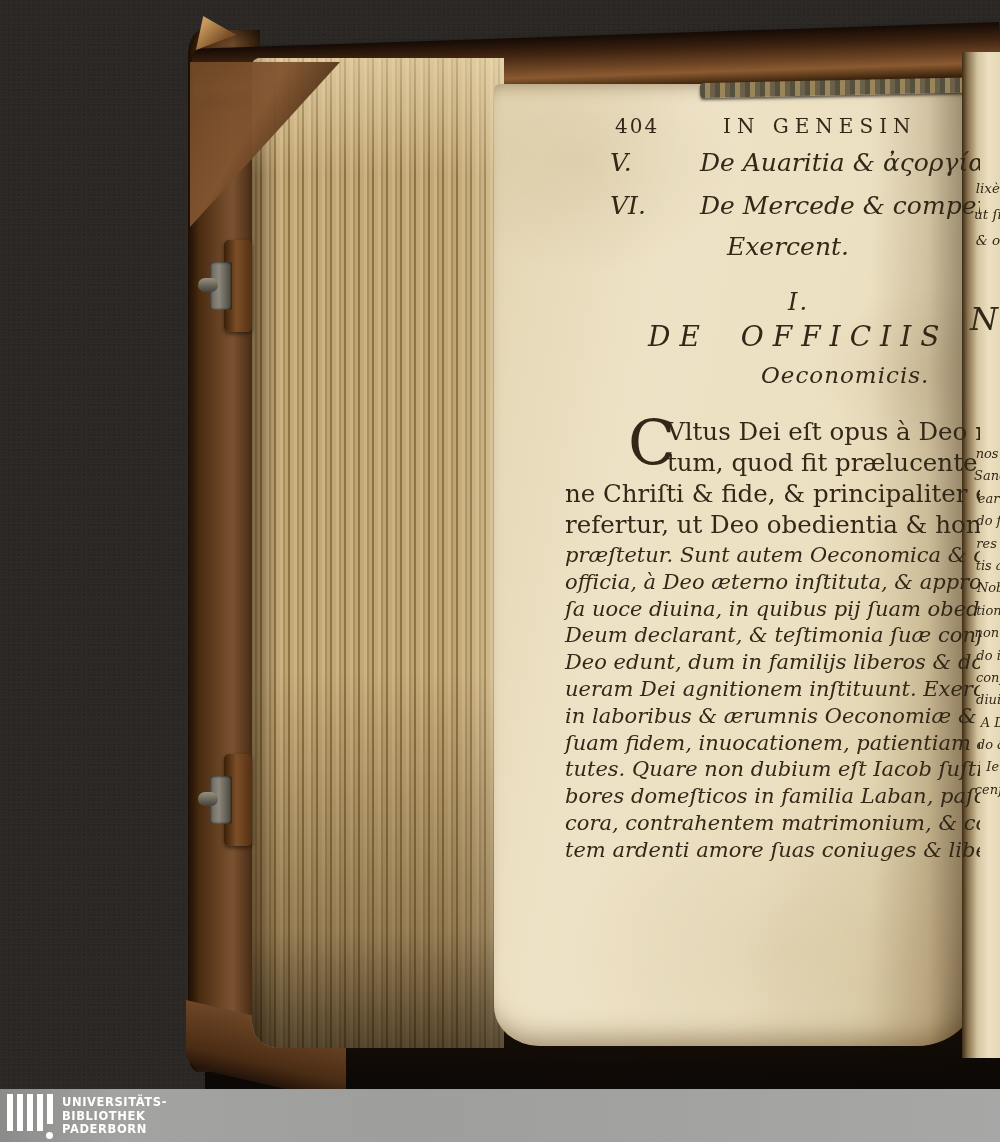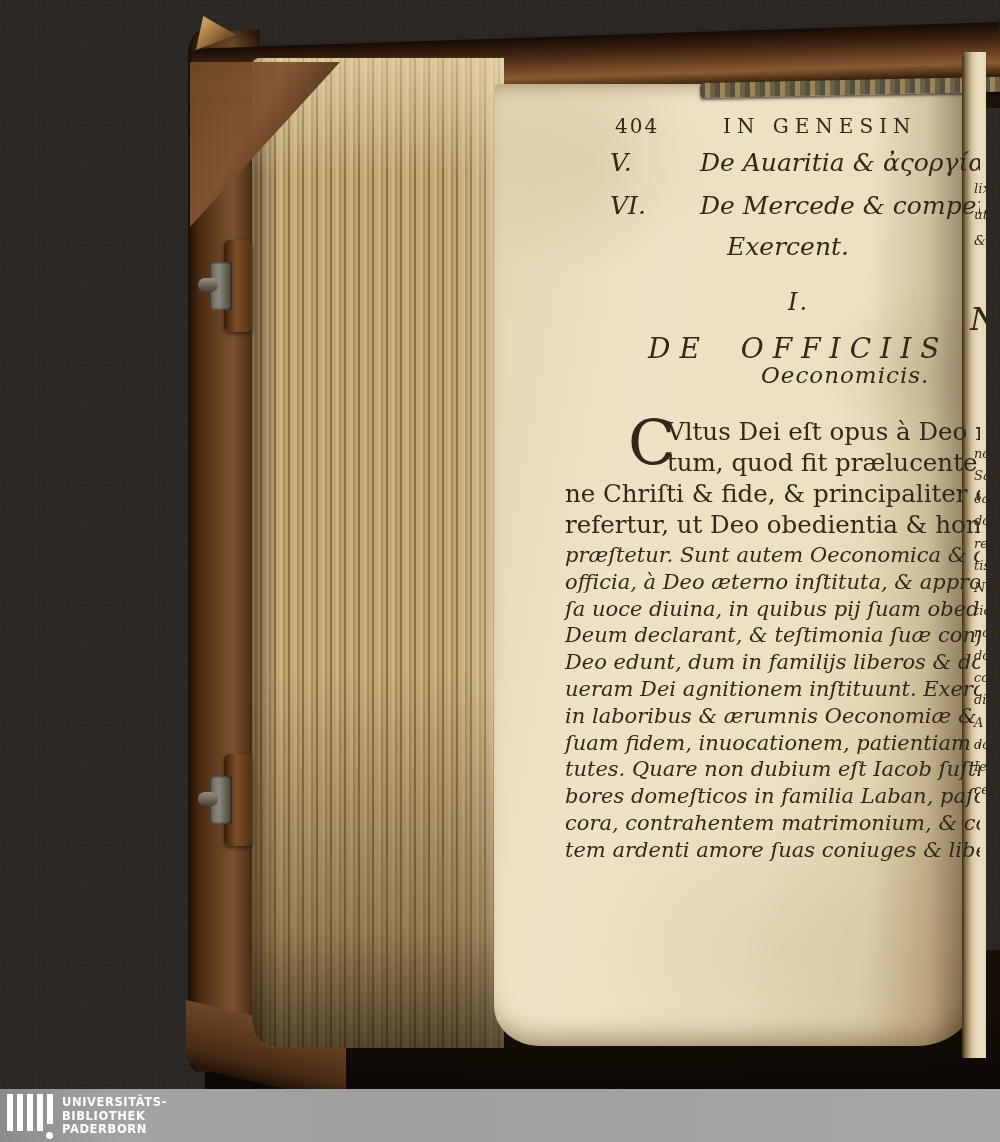--- a/index.html
+++ b/index.html
@@ -70,42 +70,42 @@
     background:radial-gradient(220px 160px at 18% 8%,rgba(150,120,70,.12),transparent 70%),
                radial-gradient(300px 220px at 60% 90%,rgba(140,110,60,.10),transparent 70%),
                radial-gradient(160px 120px at 90% 30%,rgba(120,90,50,.10),transparent 70%);}
   .page::after{content:"";position:absolute;inset:0;border-radius:inherit;
     background:linear-gradient(90deg,transparent 78%,rgba(110,85,50,.18) 90%,rgba(55,38,18,.48) 99%);}
 
   .headband{position:absolute;left:700px;top:80px;width:300px;height:15px;
     background:repeating-linear-gradient(90deg,#54503d 0 5px,#9a8459 5px 10px,#6b604a 10px 15px);
     transform:rotate(-1.2deg);border-radius:4px 0 0 4px;box-shadow:0 2px 3px rgba(0,0,0,.6);}
 
-  .sliver{position:absolute;left:962px;top:52px;width:24px;height:1006px;
-    background:linear-gradient(90deg,#3d2c16 0%,#8a7450 16%,#d6c7a2 42%,#ecdfc0 70%,#e6d8b6 100%);}
+  .sliver{position:absolute;left:962px;top:52px;width:38px;height:1006px;
+    background:linear-gradient(90deg,#3d2c16 0%,#8a7450 16%,#d6c7a2 42%,#ecdfc0 70%,#e6d8b6 100%);text-align:center;}
   .sliver .frag{position:absolute;left:12px;white-space:nowrap;color:var(--ink);
     font-style:italic;font-size:13.5px;}
   .frag-top{top:128px;} .frag-bottom{top:394px;}
   .frag-list div{height:26px;} .frag-bottom.frag-list div{height:22.4px;font-size:13px;}
   .sliver .ncap{position:absolute;left:8px;top:248px;font-size:32px;font-style:italic;color:var(--ink);}
 
   
   .textblock{position:absolute;left:552px;top:108px;width:428px;height:810px;
     color:var(--ink);overflow:hidden;z-index:3;}
   .textblock .row{position:absolute;white-space:nowrap;}
   .runhead{top:6px;left:0;width:100%;font-size:20px;}
   .runhead .pagenum{position:absolute;left:63px;letter-spacing:2px;}
   .runhead .title{position:absolute;left:171px;letter-spacing:6px;text-align:center;}
   .index{position:absolute;top:40px;left:0;width:100%;}
   .index .index-line{position:relative;height:43px;font-style:italic;font-size:25px;white-space:nowrap;}
   .index .index-numeral{position:absolute;left:58px;}
   .index .index-text{position:absolute;left:148px;}
   .index-cont{top:124px;left:175px;font-style:italic;font-size:25px;}
   .chap-num{top:180px;left:236px;font-style:italic;font-size:24px;letter-spacing:2px;}
-  .chap-title{top:212px;left:96px;font-style:italic;font-size:28px;letter-spacing:9px;word-spacing:14px;margin-top:12px;}
+  .chap-title{top:212px;left:96px;font-style:italic;font-size:28px;letter-spacing:9px;word-spacing:14px;}
   .chap-sub{top:254px;left:209px;font-style:italic;font-size:23px;letter-spacing:1px;}
 
   .dropcap{position:absolute;top:306px;left:76px;font-size:62px;line-height:58px;color:var(--ink);}
   .intro-lines{position:absolute;top:308px;left:0;width:428px;font-size:24.5px;line-height:31px;}
   .intro-lines div{white-space:nowrap;padding-left:13px;}
   .intro-lines div:nth-child(1),.intro-lines div:nth-child(2){padding-left:115px;}
   .italic-lines{position:absolute;top:434px;left:0;width:428px;font-style:italic;font-size:21px;line-height:26.8px;}
   .italic-lines div{white-space:nowrap;padding-left:13px;}
 
   

